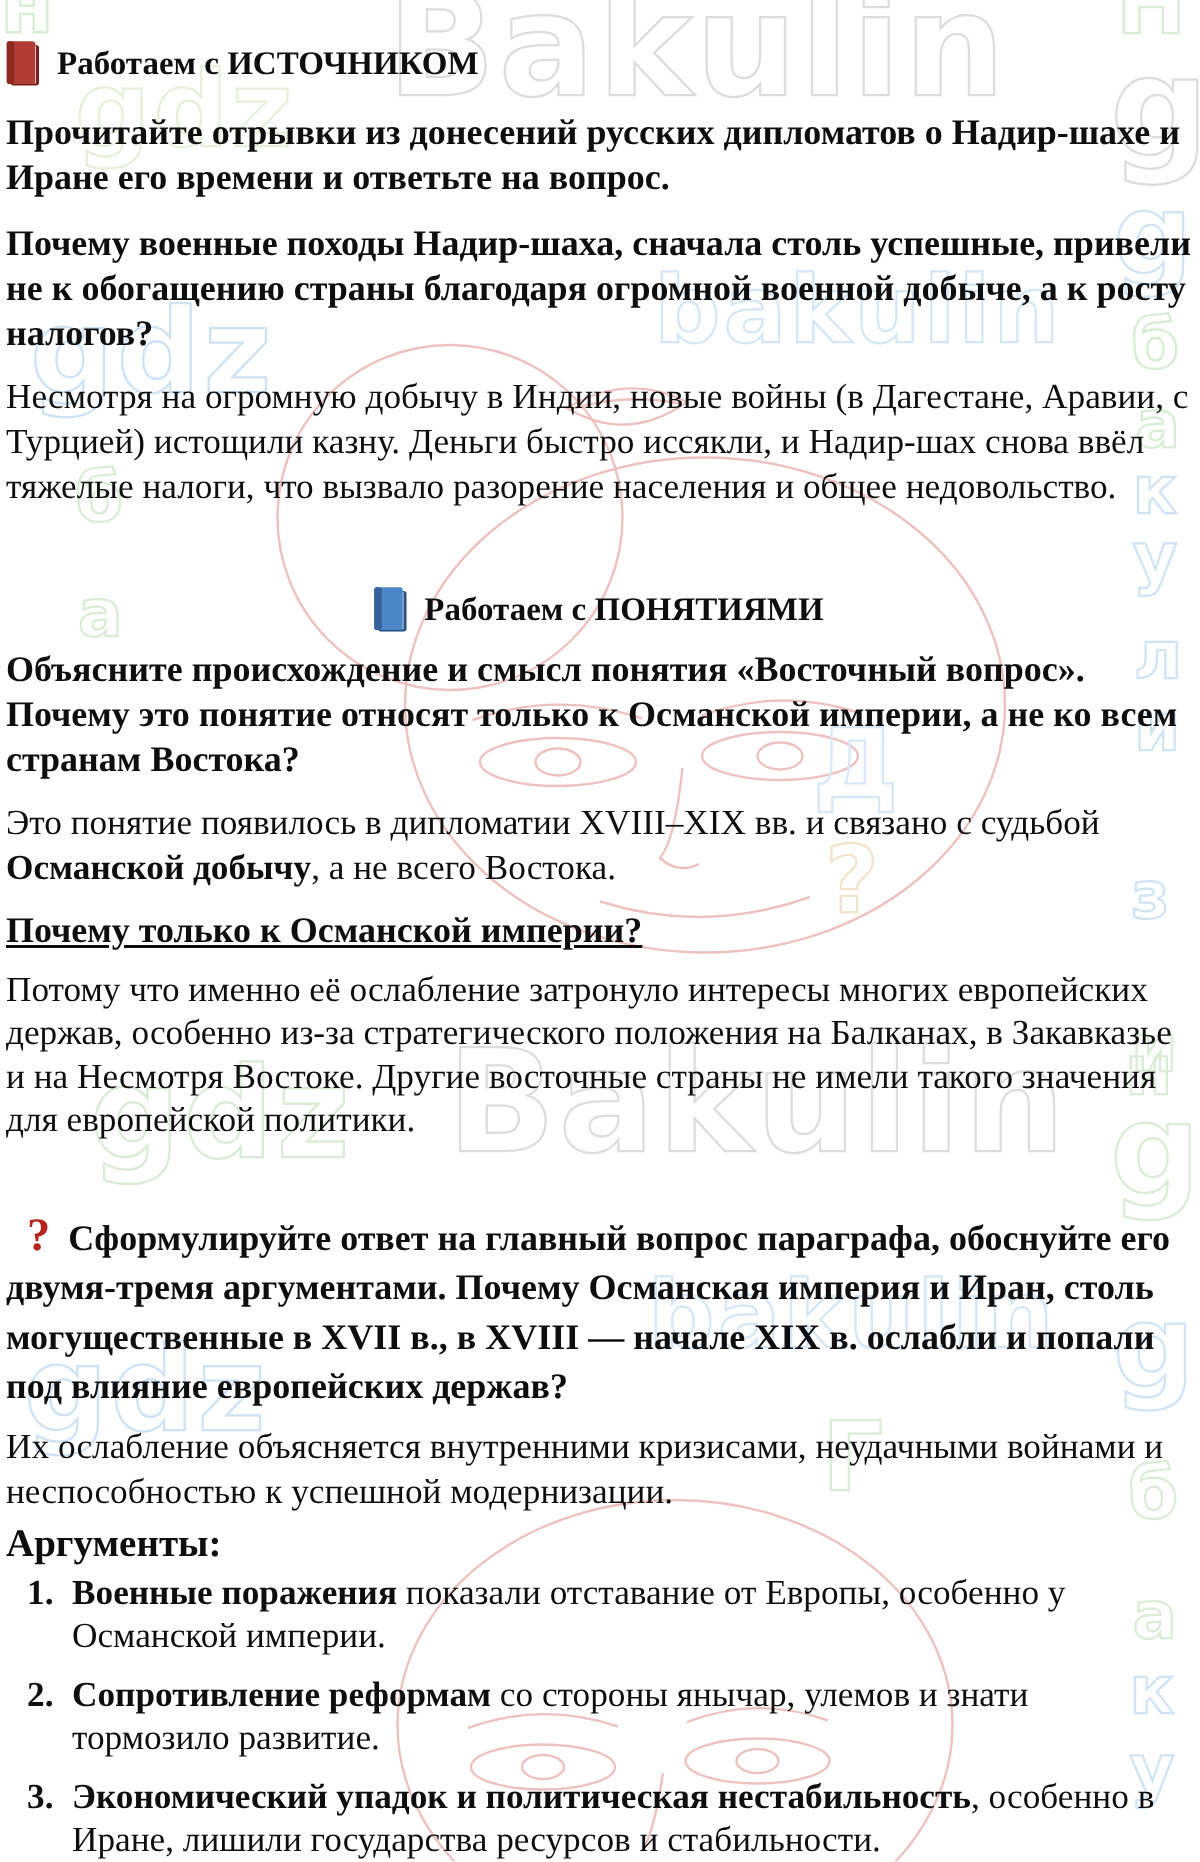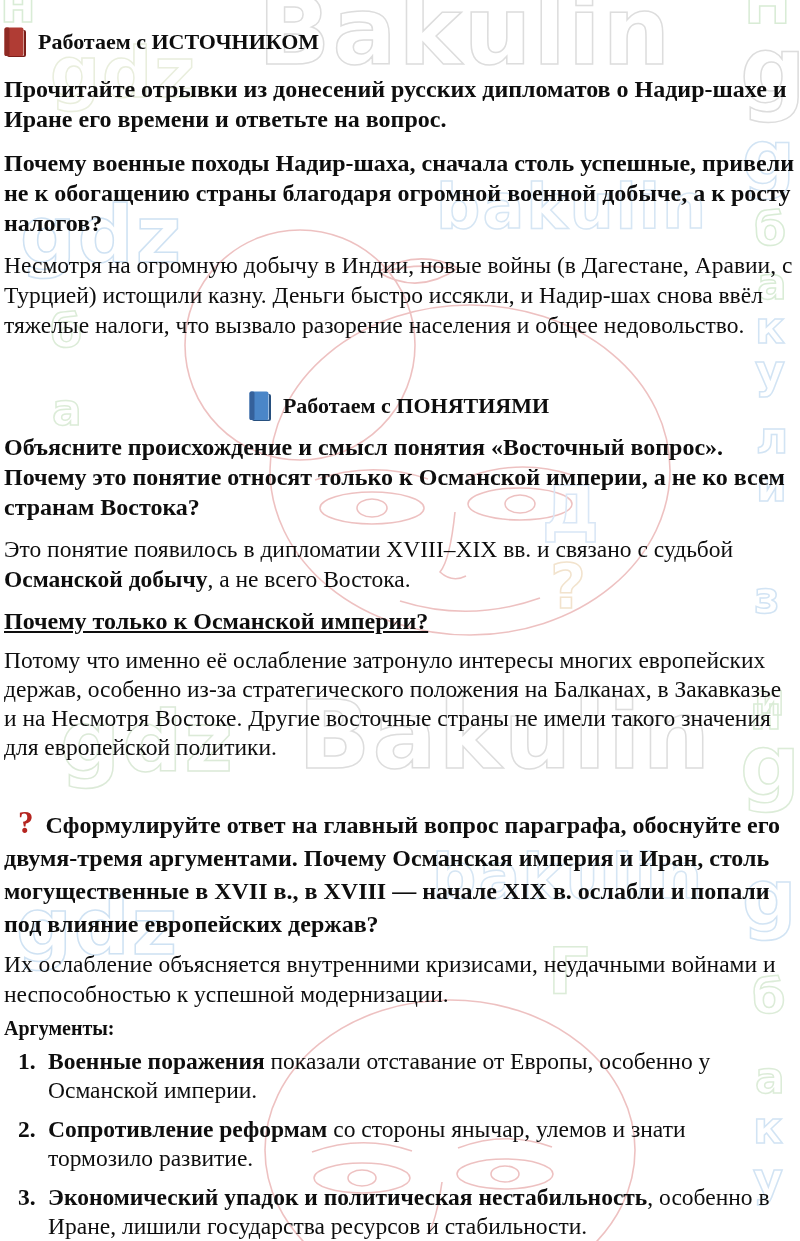--- a/index.html
+++ b/index.html
@@ -34,21 +34,21 @@
   #p-task{margin-top:16px;}
   #p-q1{margin-top:14px;}
   #p-a1{margin-top:12px;}
   #sec2-title{margin-top:50px;justify-content:center;}
   #p-q2{margin-top:10px;}
   #p-a2{margin-top:12px;}
   #p-q3{margin-top:12px;text-decoration:underline;}
   #p-a3{margin-top:10px;line-height:29px;}
   #q-main{margin-top:44px;font-weight:bold;font-size:24px;line-height:33px;}
   #p-a4{margin-top:8px;}
-  #args-label{margin-top:4px;font-weight:bold;font-size:20px;line-height:30px;}
+  #args-label{margin-top:4px;font-weight:bold;font-size:26px;line-height:30px;}
   .qmark{
     color:var(--qred,#c0241e);
     font-weight:bold;
     font-size:31px;
     padding-left:14px;
     margin-right:12px;
   }
   #args-list{margin-top:4px;}
   .arg-item{display:flex;margin-bottom:10px;font-size:23.5px;line-height:29px;}
   .arg-num{width:44px;padding-left:14px;font-weight:bold;flex:0 0 auto;box-sizing:border-box;}

